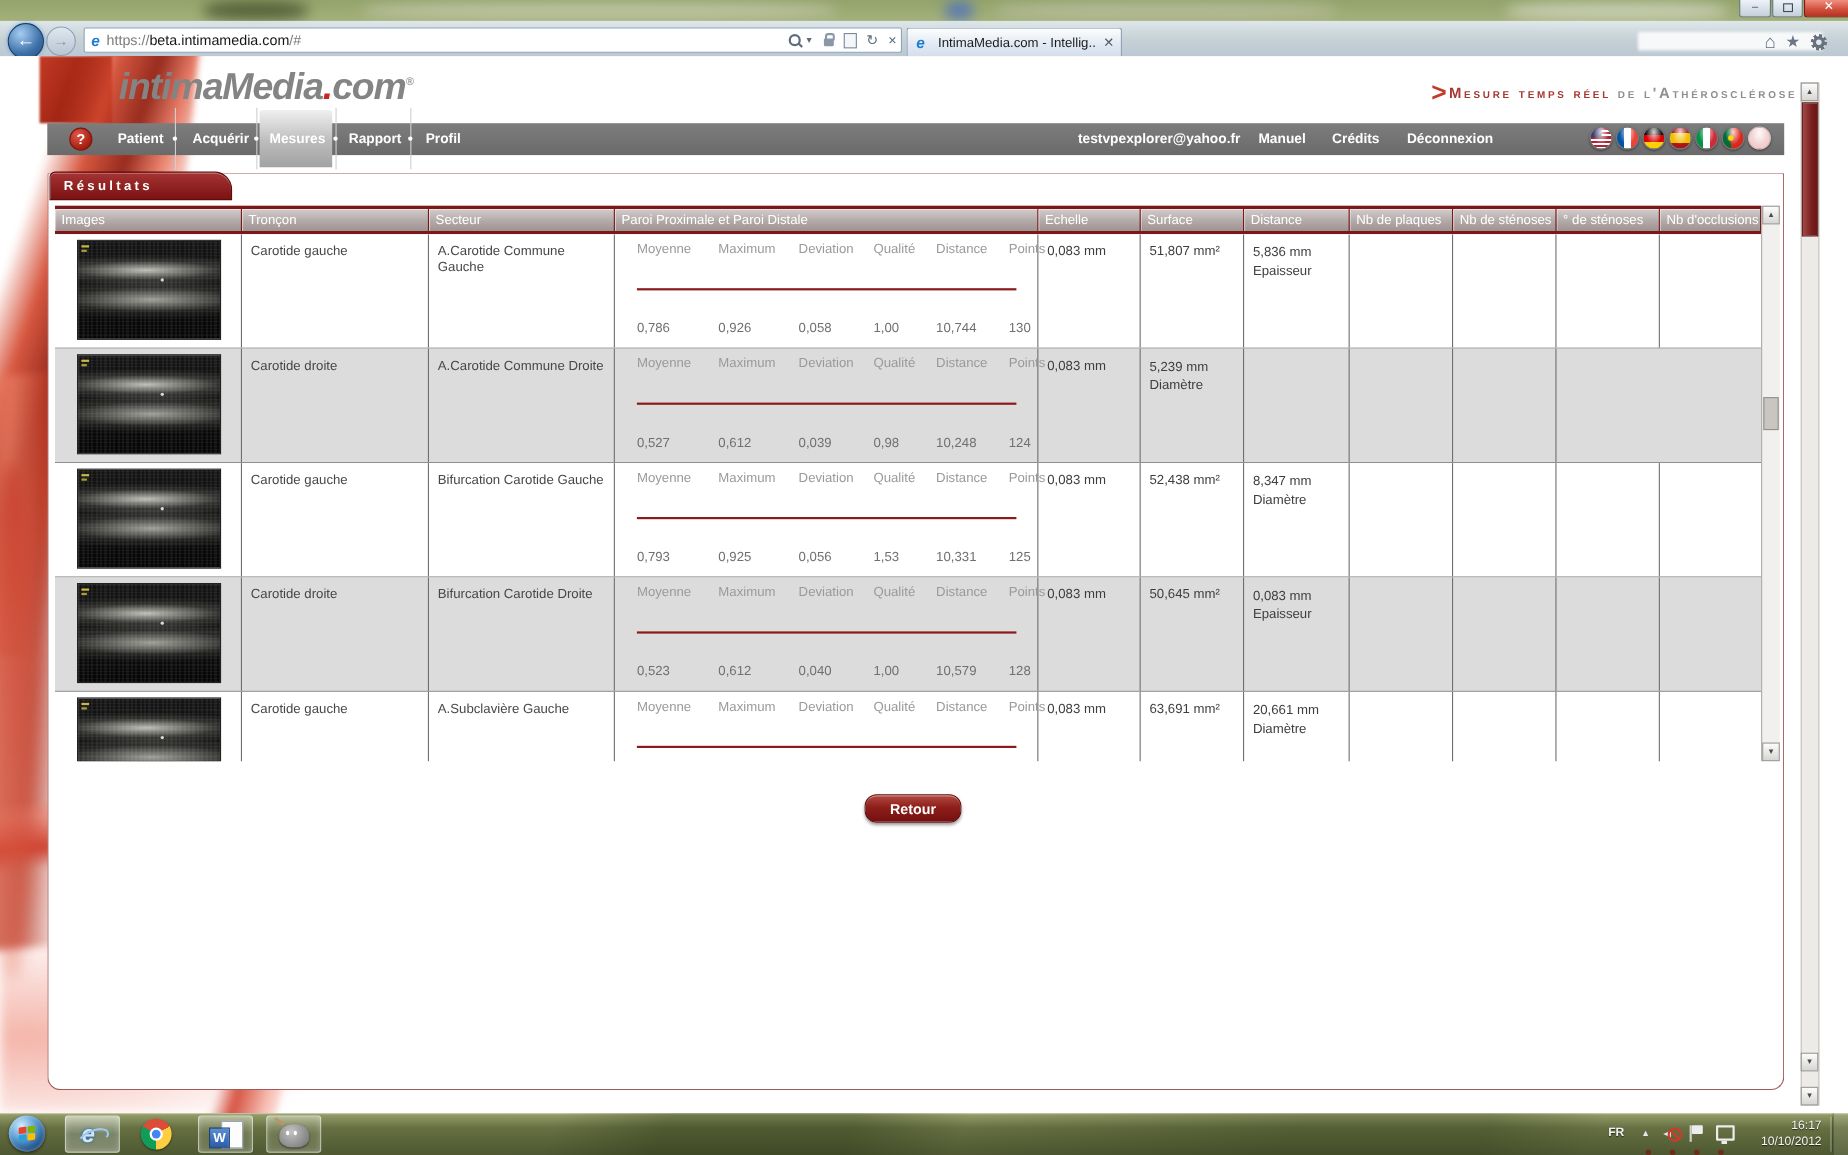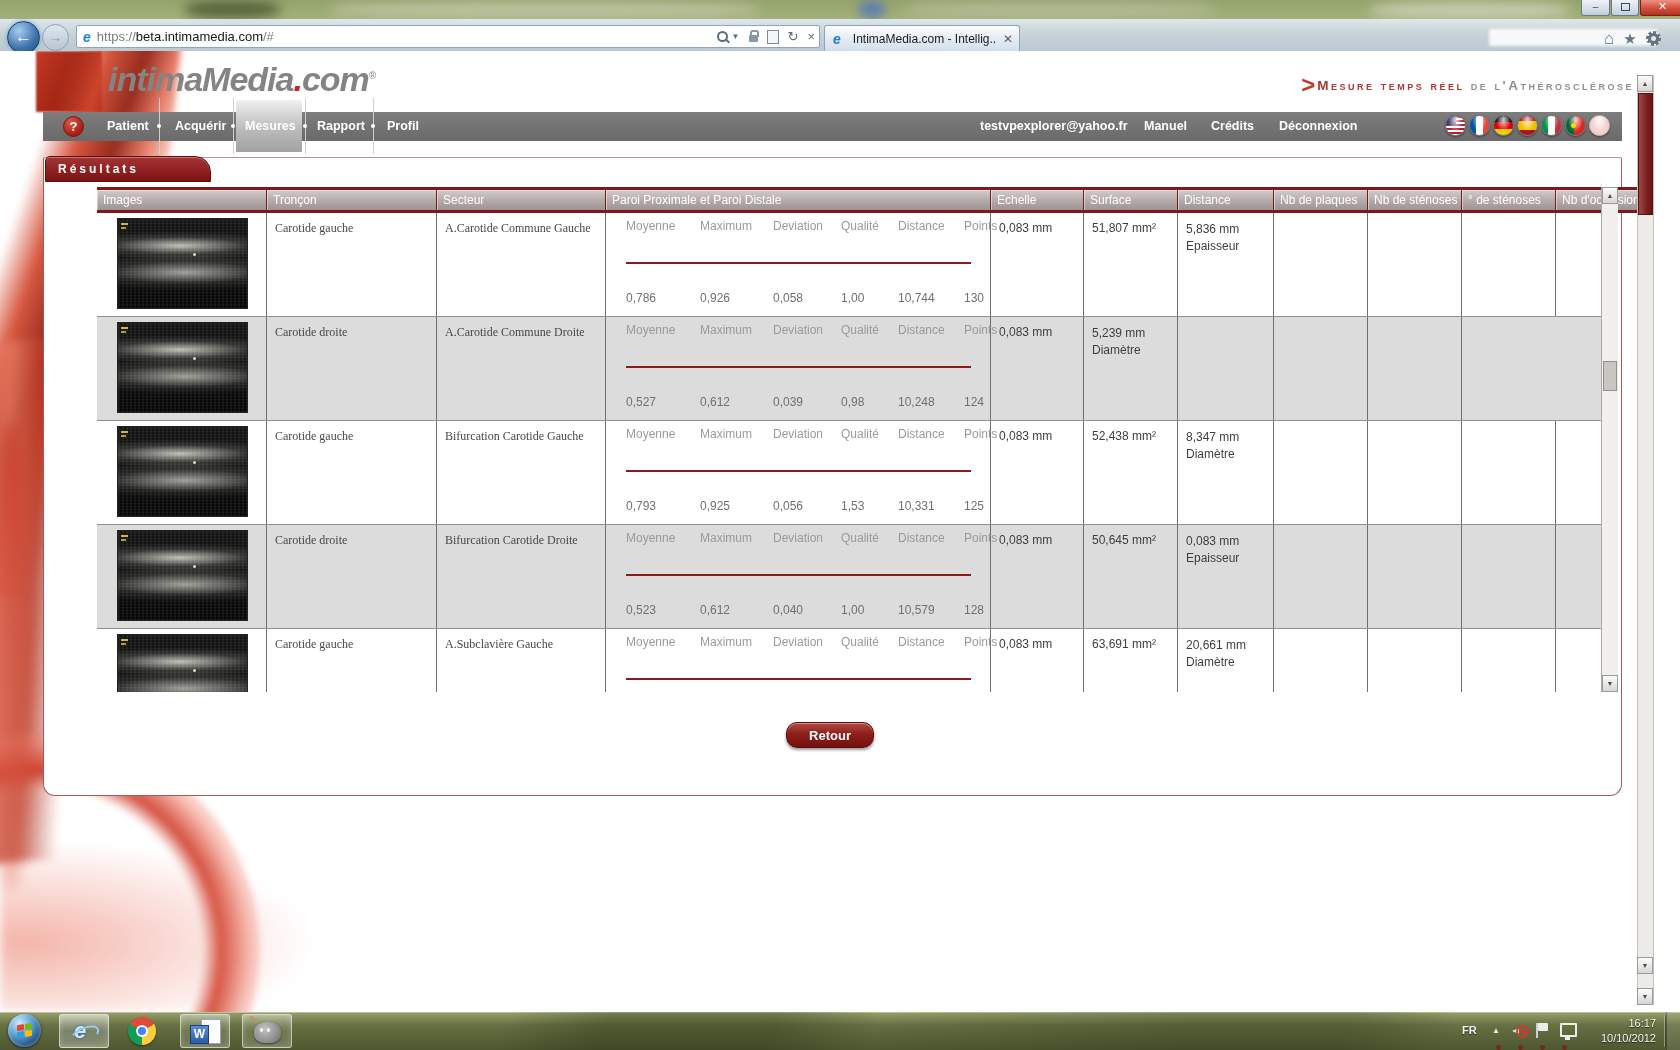--- a/index.html
+++ b/index.html
@@ -102,42 +102,42 @@
     background-size:10px 9px,100% 100%;}
   .flag-france{background-image:linear-gradient(90deg,#0055a4 0 34%,#fff 34% 66%,#ef4135 66%);}
   .flag-germany{background-image:linear-gradient(180deg,#111 0 34%,#dd0000 34% 67%,#ffce00 67%);}
   .flag-spain{background-image:linear-gradient(180deg,#aa151b 0 26%,#f1bf00 26% 74%,#aa151b 74%);}
   .flag-italy{background-image:linear-gradient(90deg,#009246 0 34%,#fff 34% 66%,#ce2b37 66%);}
   .flag-portugal{background-image:linear-gradient(90deg,#046a38 0 40%,#da291c 40%);}
   .flag-portugal::before{content:"";position:absolute;left:5px;top:7px;width:5px;height:5px;border-radius:50%;background:#ffd700;z-index:1;}
   .flag-off{background:radial-gradient(circle at 50% 40%,#f6dede,#eec6c6);border-color:#d8baba;}
 
   
-  .panel{position:absolute;left:43px;top:157px;width:1579px;height:639px;background:#fff;
+  .panel{position:absolute;left:43px;top:157px;width:1579px;height:834px;background:#fff;
     border:1px solid #a05a5a;border-top-color:#c09090;border-radius:2px 2px 12px 12px;box-sizing:border-box;}
   .restab{position:absolute;left:1px;top:-2px;width:152px;height:24px;color:#fff;font-size:12px;font-weight:bold;
     letter-spacing:3px;line-height:24px;padding-left:12px;
     background:linear-gradient(180deg,#a63434,#7c1212);border:1px solid #5e0b0b;border-radius:5px 16px 0 0;
     box-shadow:inset 0 1px 0 rgba(255,255,255,.35);}
   .restab::after{content:"";position:absolute;right:-16px;top:0;width:30px;height:24px;
     background:linear-gradient(180deg,#a63434,#7c1212);transform:skewX(28deg);border-radius:0 10px 0 0;z-index:-1;}
 
   .tbl{position:absolute;left:6px;top:29px;width:1568px;height:505px;}
-  .thead,.trow{display:grid;grid-template-columns:170px 170px 169px 385px 93px 94px 96px 94px 94px 94px 92px;margin-left:47px;}
+  .thead,.trow{display:grid;grid-template-columns:170px 170px 169px 385px 93px 94px 96px 94px 94px 94px 92px;}
   .thead{position:absolute;left:0;top:0;width:1551px;height:20px;
     border-top:3px solid #7c1818;border-bottom:3px solid #7c1818;
     background:linear-gradient(180deg,#d2cccc,#b4a9a9 55%,#9e9292);}
   .th{color:#fff;font-size:12px;line-height:20px;padding-left:6px;border-right:1px solid #7c1818;
     box-shadow:inset 1px 1px 0 rgba(255,255,255,.45);white-space:nowrap;overflow:hidden;}
   .rows{position:absolute;left:0;top:26px;width:1551px;height:479px;overflow:hidden;background:#fff;}
   .trow{height:104px;border-bottom:1px solid #8f8f8f;box-sizing:border-box;background:#fff;}
   .trow.shaded{background:#dcdcdc;}
   .td{border-right:1px solid #6f6f6f;position:relative;box-sizing:border-box;font-size:12px;color:#474747;}
   .td:last-child{border-right:none;}
-  .c-tron,.c-sect{padding:8px 0 0 8px;font-family:Liberation Serif, serif;}
+  .c-tron,.c-sect{padding:8px 0 0 8px;}
   .c-ech,.c-surf{padding:8px 0 0 8px;color:#3e3e3e;}
   .c-dist{padding:8px 0 0 8px;color:#3e3e3e;line-height:17px;}
   .sub-h,.sub-v{position:absolute;left:20px;width:345px;display:grid;grid-template-columns:74px 73px 68px 57px 66px 47px;}
   .sub-h{top:6px;color:#9a9a9a;}
   .sub-v{top:78px;color:#707070;}
   .sub-h span,.sub-v span{white-space:nowrap;}
   .red-line{position:absolute;left:20px;top:49px;width:345px;height:2px;background:#8b1a1a;}
 
   .thumb{margin:5px 0 0 20px;width:129px;height:89px;border:1px solid #222;position:relative;overflow:hidden;
     background:

